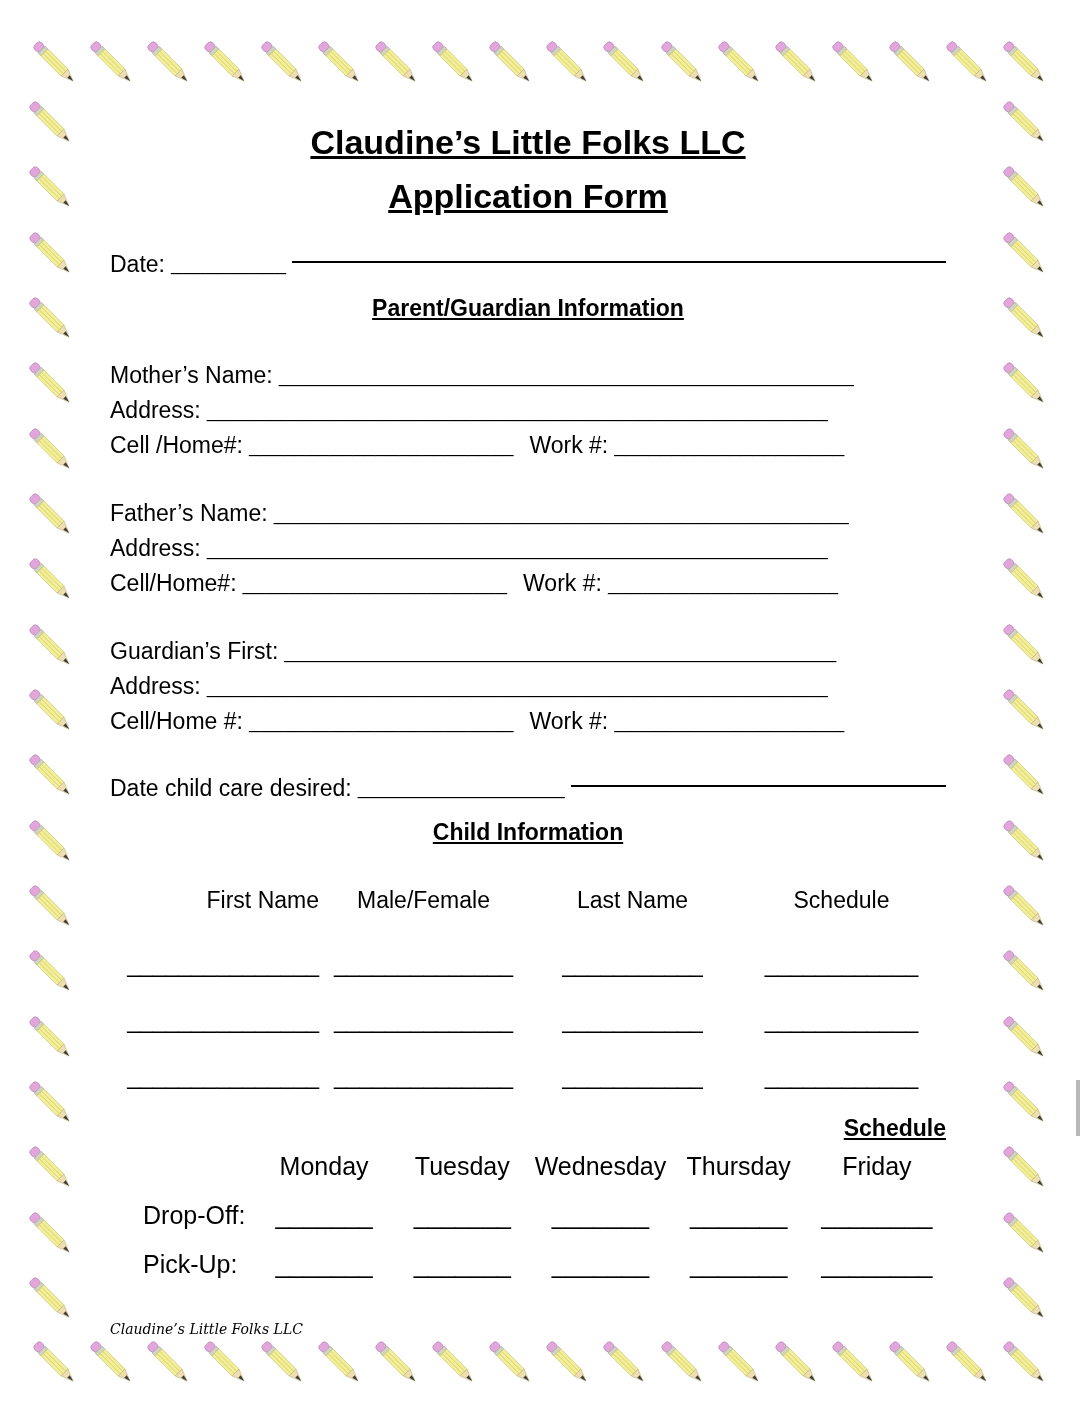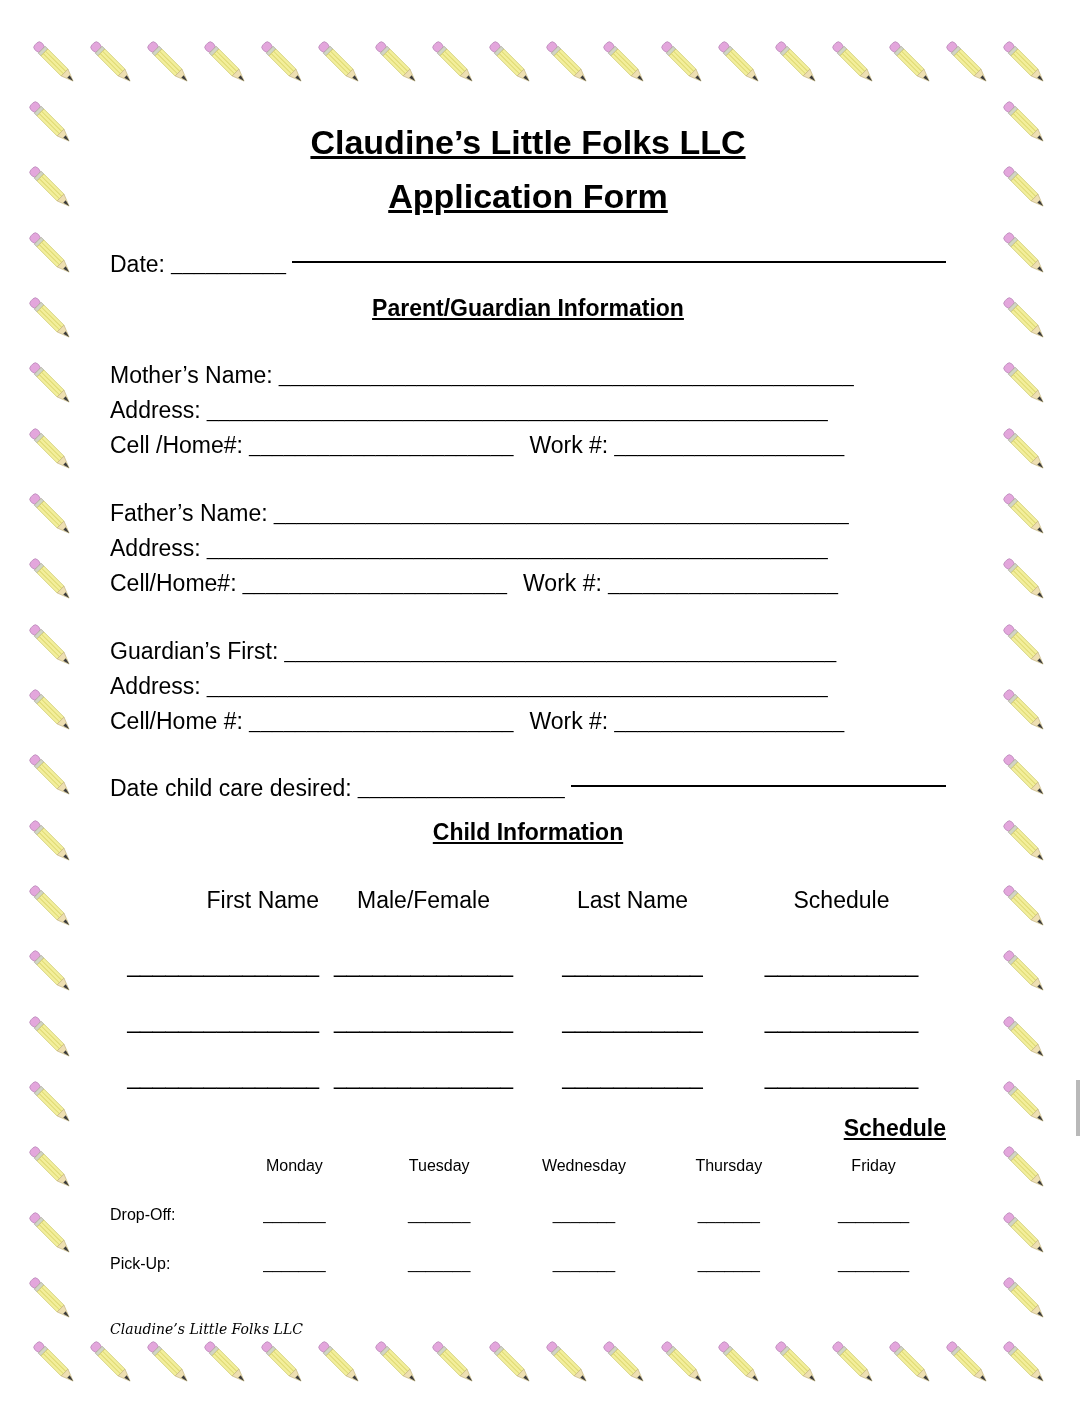--- a/index.html
+++ b/index.html
@@ -31,21 +31,21 @@
   .group{margin-top:33px;}
   .care-row{margin-top:32px;}
 
   .child-headers{margin-top:34px;}
   .child-grid{display:grid;grid-template-columns:repeat(4,1fr);font-size:23px;line-height:34px;text-align:center;white-space:nowrap;}
   .child-grid > :first-child{text-align:right;}
   .child-row{margin-top:22px;}
   .child-headers + .child-row{margin-top:30px;}
 
   .sched-heading{margin-top:18px;text-align:right;}
-  .sched-grid{display:grid;grid-template-columns:112px repeat(5,1fr);font-size:16px;line-height:34px;text-align:center;white-space:nowrap;}
+  .sched-grid{display:grid;grid-template-columns:112px repeat(5,1fr);font-size:25px;line-height:34px;text-align:center;white-space:nowrap;margin-left:33px;}
   .sched-grid > :first-child{text-align:left;}
   .sched-days{margin-top:4px;}
   .sched-row{margin-top:15px;}
 
   .footer{margin-top:40px;font-family:"DejaVu Serif",serif;font-style:italic;font-size:14px;}
 
   .edge-mark{position:absolute;right:0;top:1080px;width:4px;height:56px;background:#b9b9b9;z-index:2;}
 </style>
 </head>
 <body>

